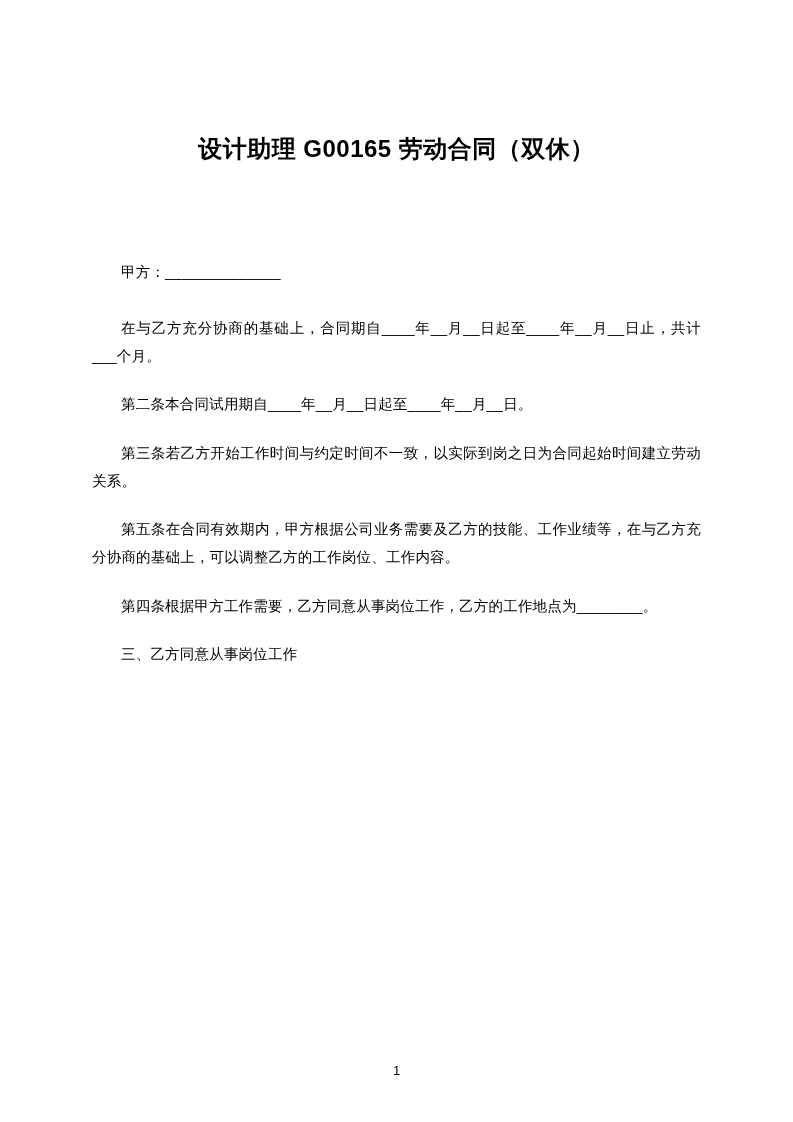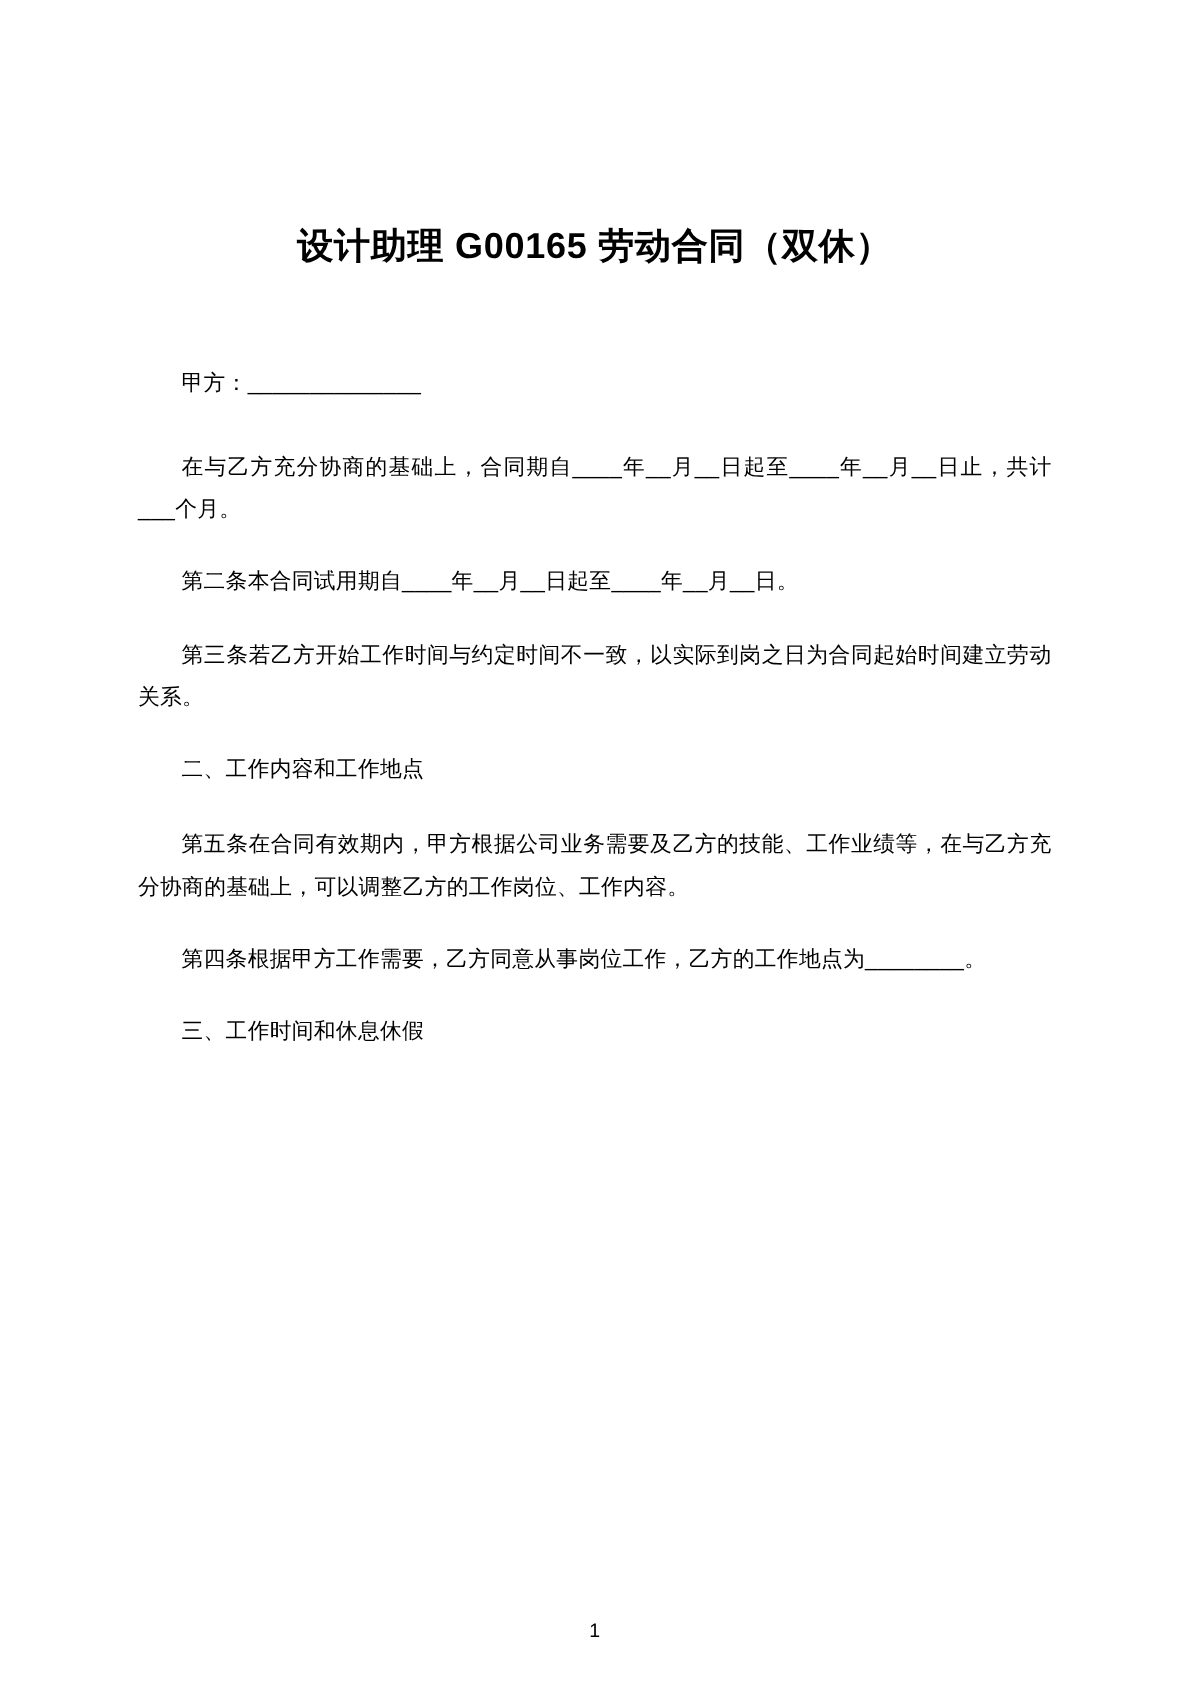--- a/index.html
+++ b/index.html
@@ -20,27 +20,27 @@
     height: 1122px;
     box-sizing: border-box;
     padding: 0;
     position: relative;
   }
   .doc-title {
     text-align: center;
     font-size: 24px;
     font-weight: bold;
     letter-spacing: 0.5px;
-    margin: 16px;
+    margin: 0;
     padding-top: 132px;
     line-height: 1.4;
   }
   .body-area {
     padding: 0 92px 0 92px;
-    margin-top: 60px;
+    margin-top: 92px;
   }
   p.para {
     font-size: 14.5px;
     line-height: 1.95;
     margin: 0 0 20px 0;
     text-align: justify;
     text-indent: 2em;
     letter-spacing: 0.2px;
   }
   p.party {
@@ -65,21 +65,20 @@
 
 <div class="page">
 
   <h1 class="doc-title">设计助理 G00165 劳动合同（双休）</h1>
 
   <div class="body-area">
     <p class="para party">甲方：______________</p>
     <p class="para">在与乙方充分协商的基础上，合同期自____年__月__日起至____年__月__日止，共计___个月。</p>
     <p class="para">第二条本合同试用期自____年__月__日起至____年__月__日。</p>
     <p class="para">第三条若乙方开始工作时间与约定时间不一致，以实际到岗之日为合同起始时间建立劳动关系。</p>
-    <p class="para heading">二、工作内容和工作地点</p>
     <p class="para">第五条在合同有效期内，甲方根据公司业务需要及乙方的技能、工作业绩等，在与乙方充分协商的基础上，可以调整乙方的工作岗位、工作内容。</p>
     <p class="para">第四条根据甲方工作需要，乙方同意从事岗位工作，乙方的工作地点为________。</p>
-    <p class="para heading">三、工作时间和休息休假</p>
+    <p class="para heading">三、乙方同意从事岗位工作</p>
   </div>
 
   <div class="page-number">1</div>
 
 </div>
 
 </body></html>

